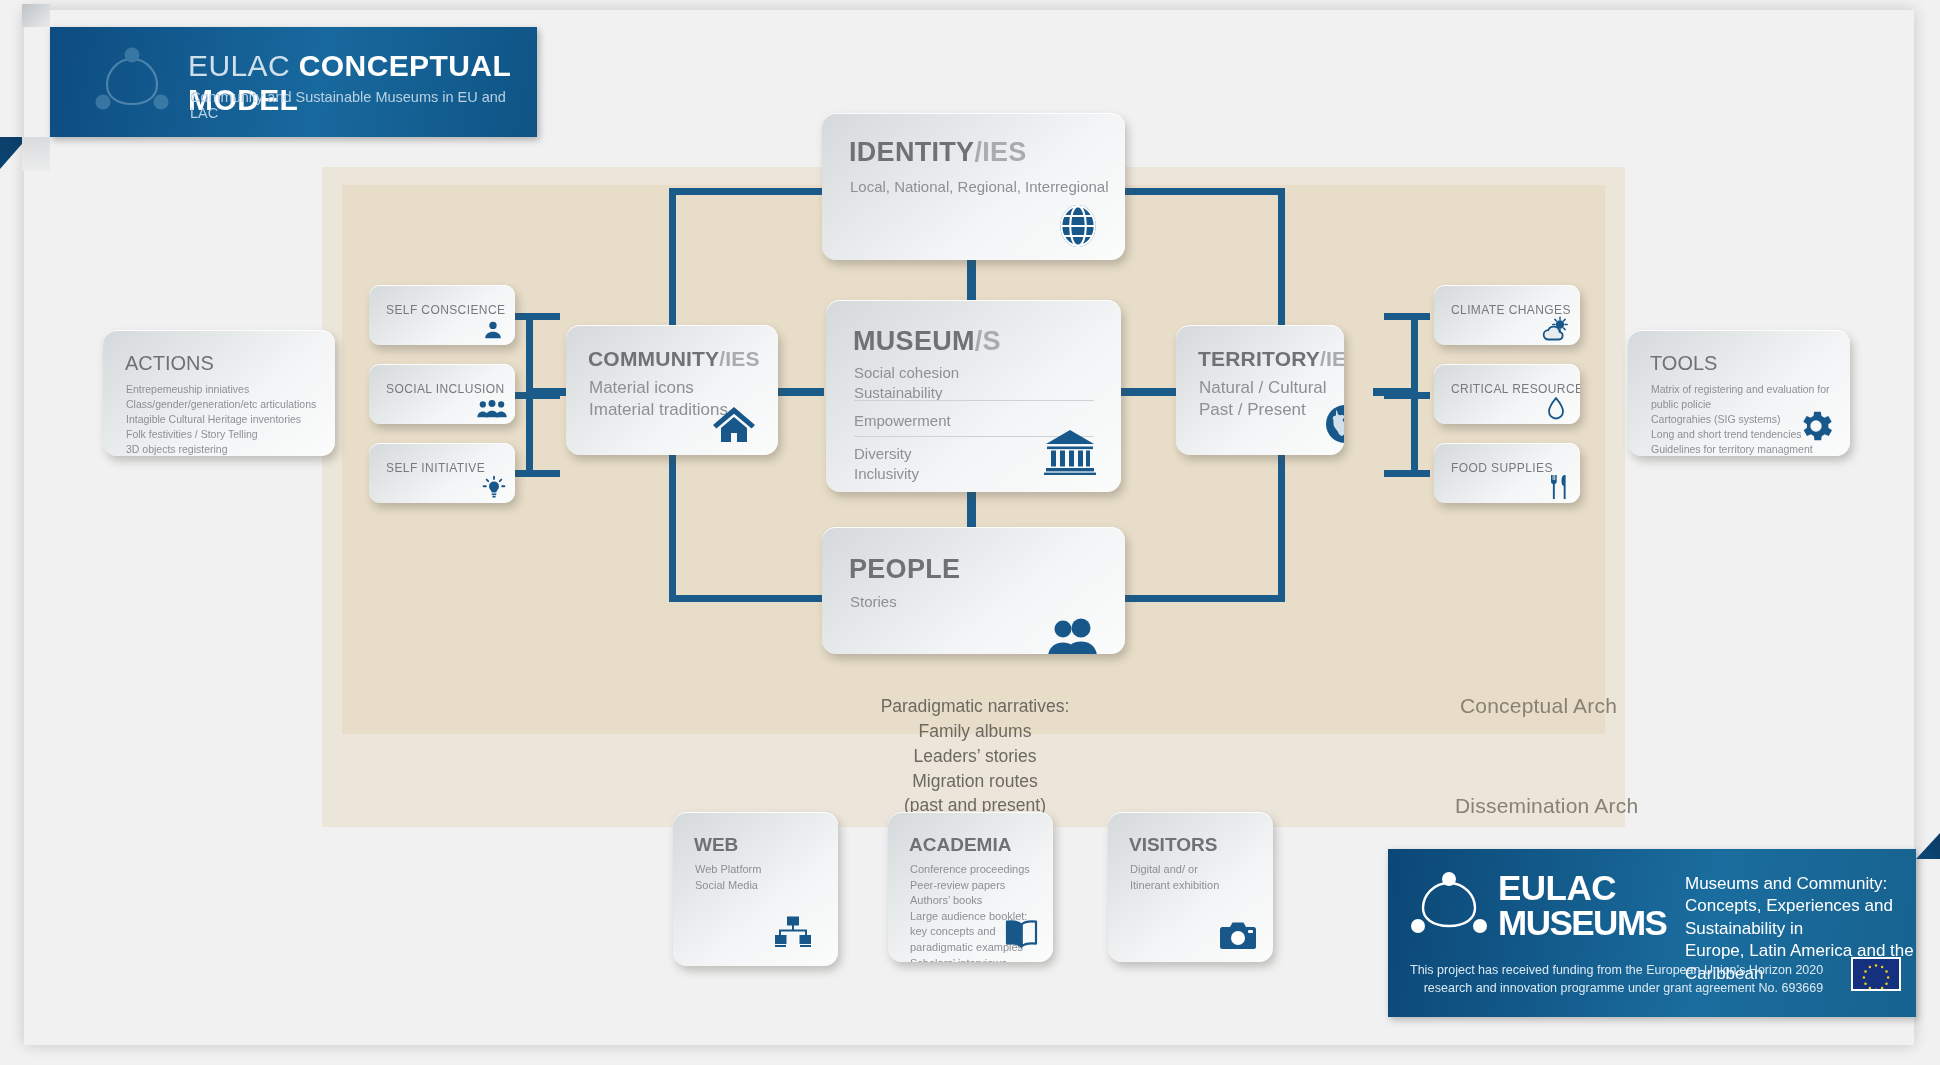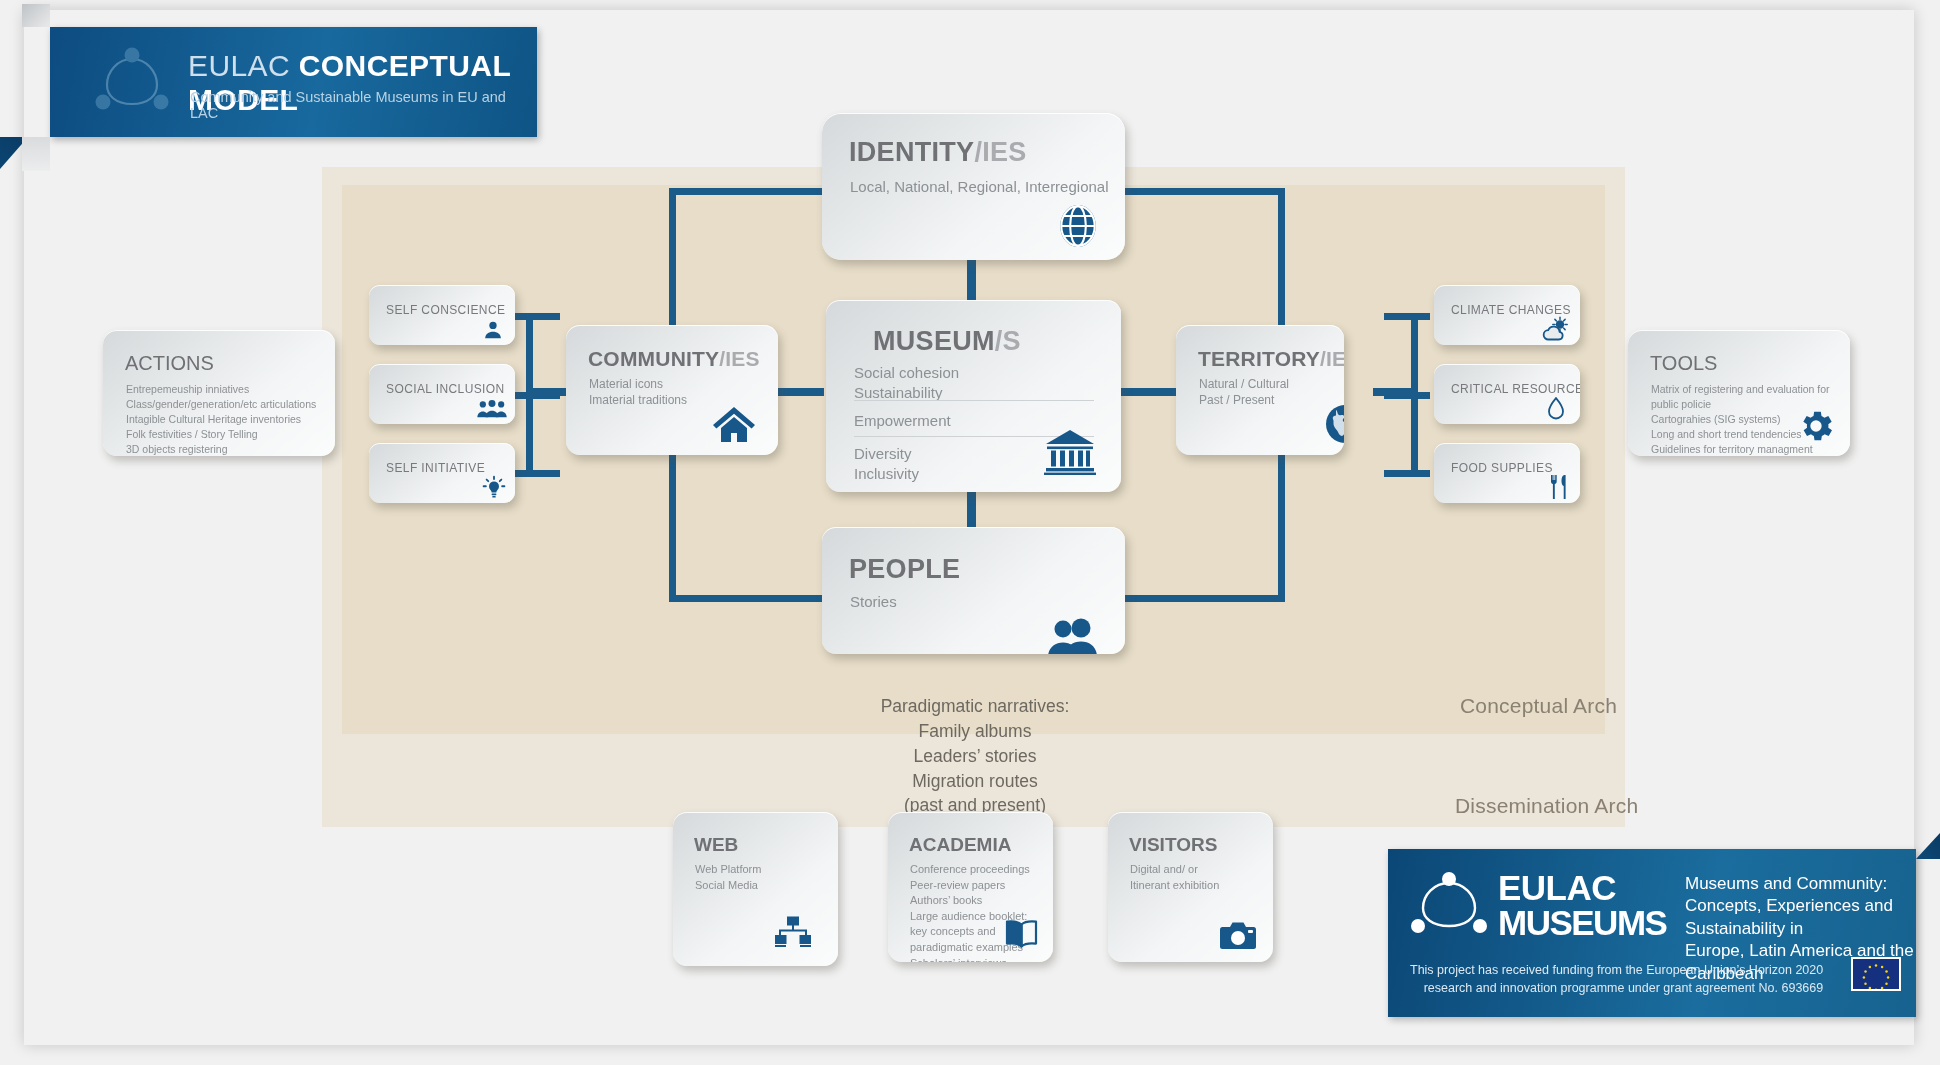--- a/index.html
+++ b/index.html
@@ -41,21 +41,21 @@
   .card .ttl .lite{color:#a9abae;font-weight:bold;}
   .card .sub{position:absolute;color:#8d9094;line-height:1.32;white-space:pre-line;}
   .card .icon{position:absolute;color:#17578a;line-height:0;}
 
   
   .big .ttl{font-size:27px;left:27px;top:24px;letter-spacing:.3px;}
   .big .sub{font-size:15px;left:28px;top:62px;}
 
   
   .mid .ttl{font-size:21px;left:22px;top:22px;letter-spacing:.2px;}
-  .mid .sub{font-size:12px;left:23px;top:52px;}
+  .mid .sub{font-size:17px;left:23px;top:52px;}
 
   
   .info .ttl{font-size:20px;left:22px;top:22px;font-weight:normal;}
   .info .sub{font-size:10.5px;left:23px;top:52px;line-height:1.42;}
 
   
   .pill{border-radius:11px;}
   .pill .ttl{font-size:12px;left:17px;top:18px;font-weight:normal;color:#77797c;letter-spacing:.4px;}
 
   
@@ -211,37 +211,37 @@
 <div class="card pill" style="left:1434px;top:443px;width:146px;height:60px;">
   <div class="ttl">FOOD SUPPLIES</div>
   <div class="icon" style="left:114px;top:30px;">
     <svg width="24" height="28" viewBox="0 0 24 28" fill="#17578a">
       <path d="M3 2v6.4c0 1.3.8 2.3 1.9 2.6V26h1.9V11c1.1-.3 1.9-1.3 1.9-2.6V2H7.2v5.1h-.8V2H5.5v5.1h-.8V2z"></path>
       <path d="M16.5 2c-1.9 0-3 2.8-3 6.2 0 2.6.9 4.4 2.2 4.9V26h1.9V2z"></path>
     </svg>
   </div>
 </div>
 
-<div class="card big" style="left:822px;top:113px;width:303px;height:147px;border-radius:19px;">
+<div class="card big" style="left:822px;top:113px;width:303px;height:147px;">
   <div class="ttl">
     <span>IDENTITY</span><span class="lite">/IES</span>
   </div>
   <div class="sub" style="top:64px;">Local, National, Regional, Interregional</div>
   <div class="icon" style="left:233px;top:90px;">
     <svg width="46" height="46" viewBox="0 0 44 44" fill="none" stroke="#17578a" stroke-width="2">
       <ellipse cx="22" cy="22" rx="16" ry="19" fill="#17578a"></ellipse>
       <ellipse cx="22" cy="22" rx="16" ry="19" stroke="#fff" stroke-width="2"></ellipse>
       <ellipse cx="22" cy="22" rx="7.5" ry="19" stroke="#fff" stroke-width="2"></ellipse>
       <path d="M6 22h32M8.2 12.5h27.6M8.2 31.5h27.6" stroke="#fff" stroke-width="2"></path>
     </svg>
   </div>
 </div>
 
 <div class="card big" style="left:826px;top:300px;width:295px;height:192px;">
-  <div class="ttl" style="top:26px;margin-left:20px;">
+  <div class="ttl" style="top:26px;">
     <span>MUSEUM</span><span class="lite">/S</span>
   </div>
   <div class="sub" style="top:63px;">Social cohesion
 Sustainability</div>
   <div class="rule" style="left:28px;top:100px;width:240px;"></div>
   <div class="sub" style="top:111px;">Empowerment</div>
   <div class="rule" style="left:28px;top:136px;width:240px;"></div>
   <div class="sub" style="top:144px;">Diversity
 Inclusivity</div>
   <div class="icon" style="left:218px;top:128px;">

